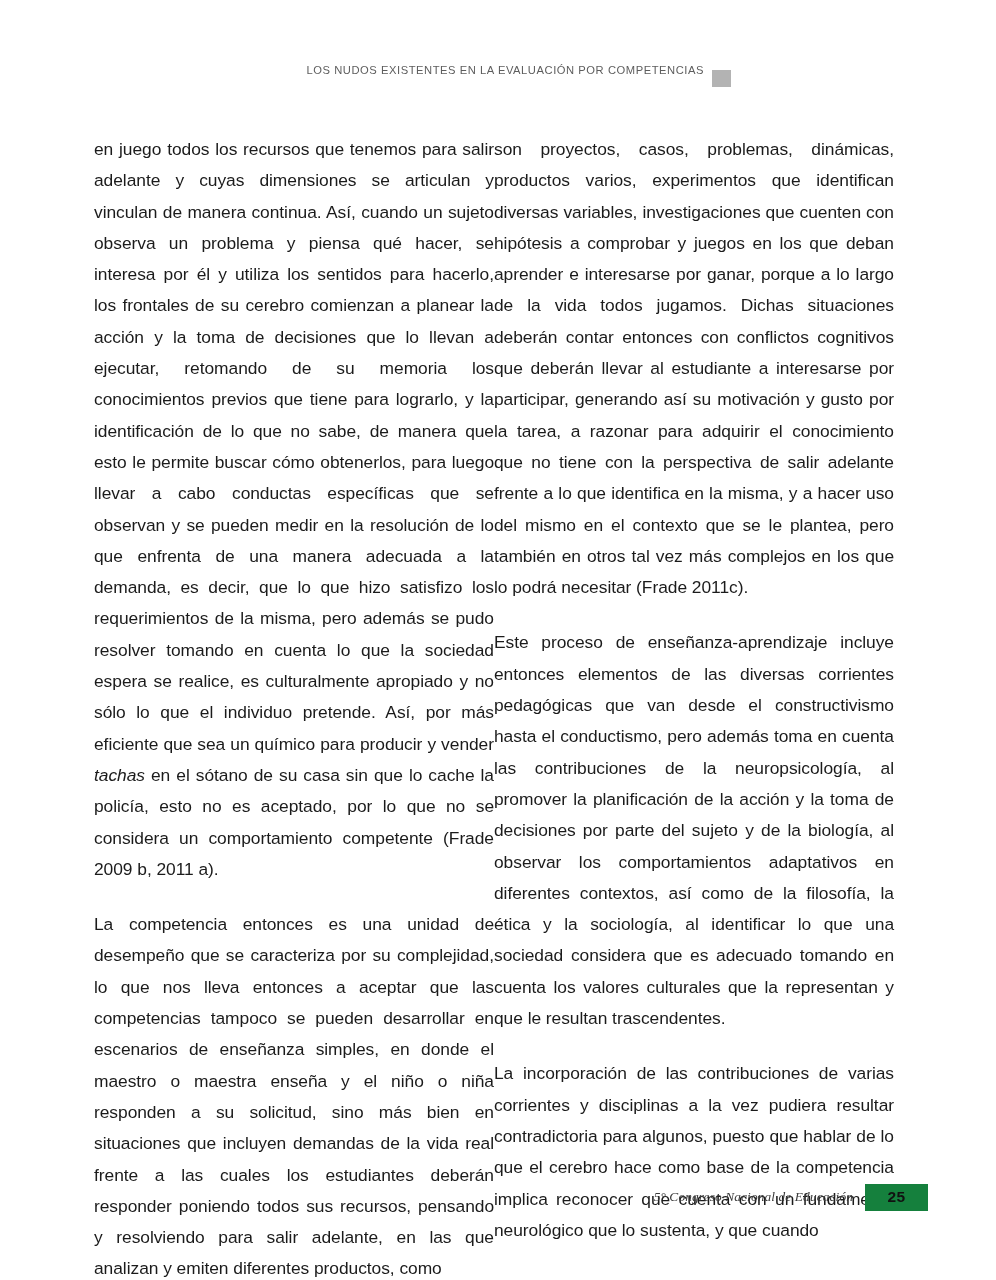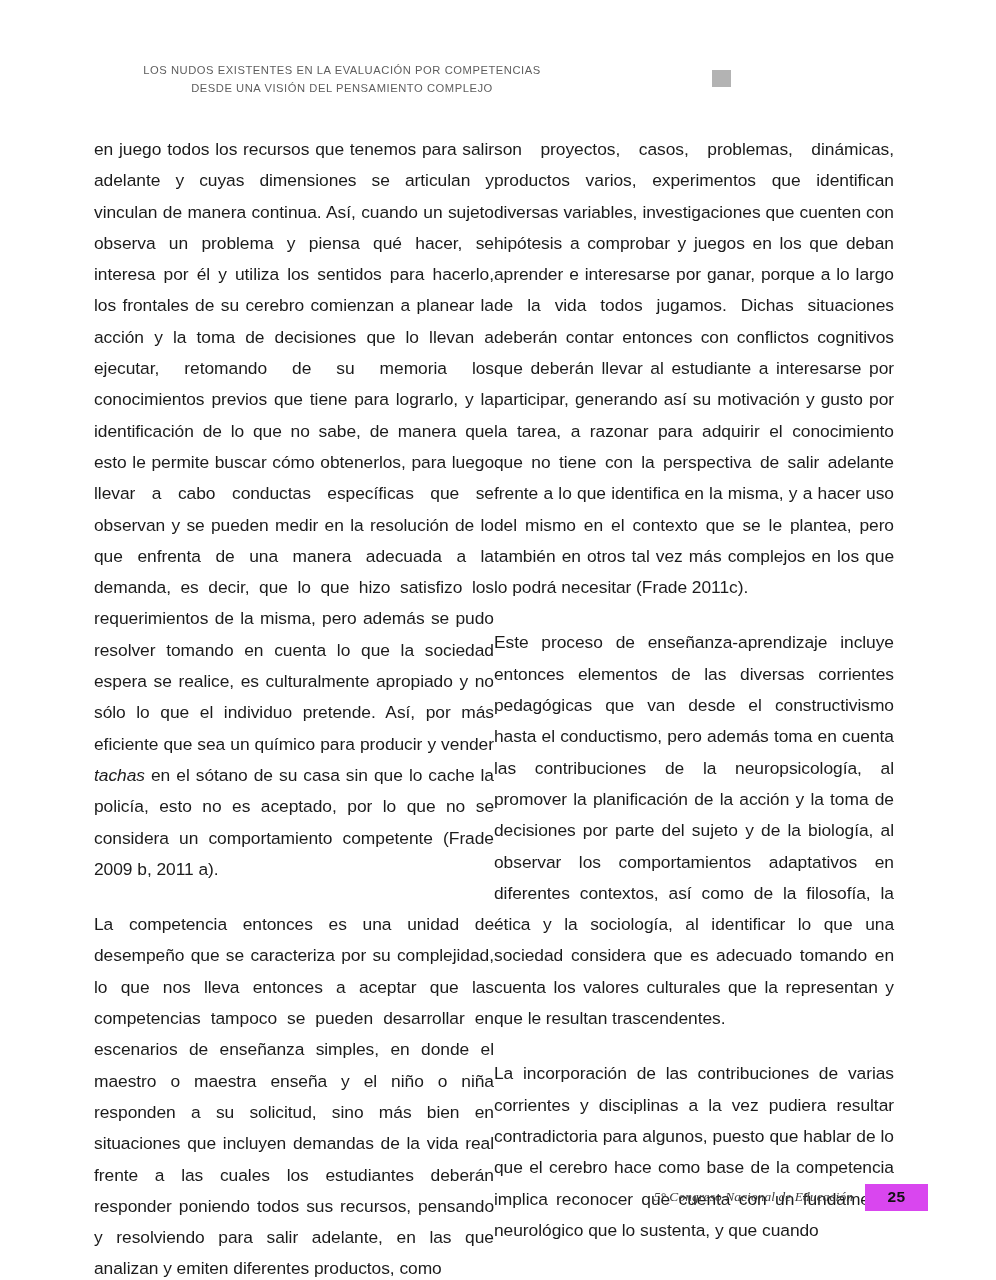--- a/index.html
+++ b/index.html
@@ -28,27 +28,28 @@
     left: 0;
     top: 62px;
     width: 996px;
     height: 40px;
   }
   .running-head .rh-lines {
     position: absolute;
     left: 0;
     top: 0;
     width: 684px;
-    text-align: center;
+    text-align: right;
     font-size: 11.2px;
     letter-spacing: 0.55px;
     line-height: 17.5px;
     color: #5d5d5d;
     font-family: "Liberation Sans", sans-serif;
     font-weight: 400;
+    padding-left: 20px;
   }
   .running-head .rh-line { display: block; white-space: nowrap; }
   .rh-marker {
     position: absolute;
     left: 712px;
     top: 70px;
     width: 19px;
     height: 17px;
     background: #b3b3b3;
   }
@@ -103,42 +104,41 @@
     font-style: italic;
     font-size: 13.4px;
     color: #3a3a3a;
     letter-spacing: 0.1px;
     white-space: nowrap;
     margin-right: 12px;
   }
   .page-number-box {
     width: 63px;
     height: 27px;
-    background: #d946ef;
+    background: #15803d;
     display: flex;
     align-items: center;
     justify-content: center;
   }
   .page-number {
     font-family: "Liberation Sans", sans-serif;
     font-weight: 700;
     font-size: 15.5px;
     color: #111111;
     letter-spacing: 0.3px;
   }
 </style>
 </head>
 <body>
 
 <div class="page">
 
   <div class="running-head">
     <div class="rh-lines">
       <span class="rh-line">LOS NUDOS EXISTENTES EN LA EVALUACIÓN POR COMPETENCIAS</span>
-      <span class="rh-line">DESDE UNA VISIÓN DEL PENSAMIENTO COMPLEJO</span>
     </div>
   </div>
   <div class="rh-marker"></div>
 
   <div class="columns">
 
     <div class="col">
       <p><span>en juego todos los recursos que tenemos para salir adelante y cuyas dimensiones se articulan y vinculan de manera continua. Así, cuando un sujeto observa un problema y piensa qué hacer, se interesa por él y utiliza los sentidos para hacerlo, los frontales de su cerebro comienzan a planear la acción y la toma de decisiones que lo llevan a ejecutar, retomando de su memoria los conocimientos previos que tiene para lograrlo, y la identificación de lo que no sabe, de manera que esto le permite buscar cómo obtenerlos, para luego llevar a cabo conductas específicas que se observan y se pueden medir en la resolución de lo que enfrenta de una manera adecuada a la demanda, es decir, que lo que hizo satisfizo los requerimientos de la misma, pero además se pudo resolver tomando en cuenta lo que la sociedad espera se realice, es culturalmente apropiado y no sólo lo que el individuo pretende. Así, por más eficiente que sea un químico para producir y vender </span><i>tachas</i><span> en el sótano de su casa sin que lo cache la policía, esto no es aceptado, por lo que no se considera un comportamiento competente (Frade 2009 b, 2011 a).</span></p>
       <p class="last-open">La competencia entonces es una unidad de desempeño que se caracteriza por su complejidad, lo que nos lleva entonces a aceptar que las competencias tampoco se pueden desarrollar en escenarios de enseñanza simples, en donde el maestro o maestra enseña y el niño o niña responden a su solicitud, sino más bien en situaciones que incluyen demandas de la vida real frente a las cuales los estudiantes deberán responder poniendo todos sus recursos, pensando y resolviendo para salir adelante, en las que analizan y emiten diferentes productos, como</p>
     </div>

